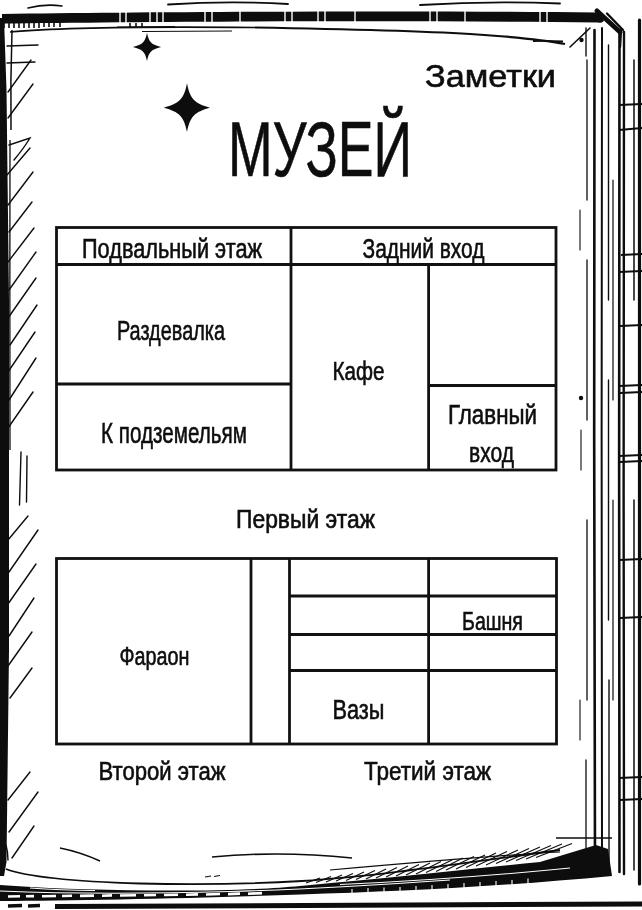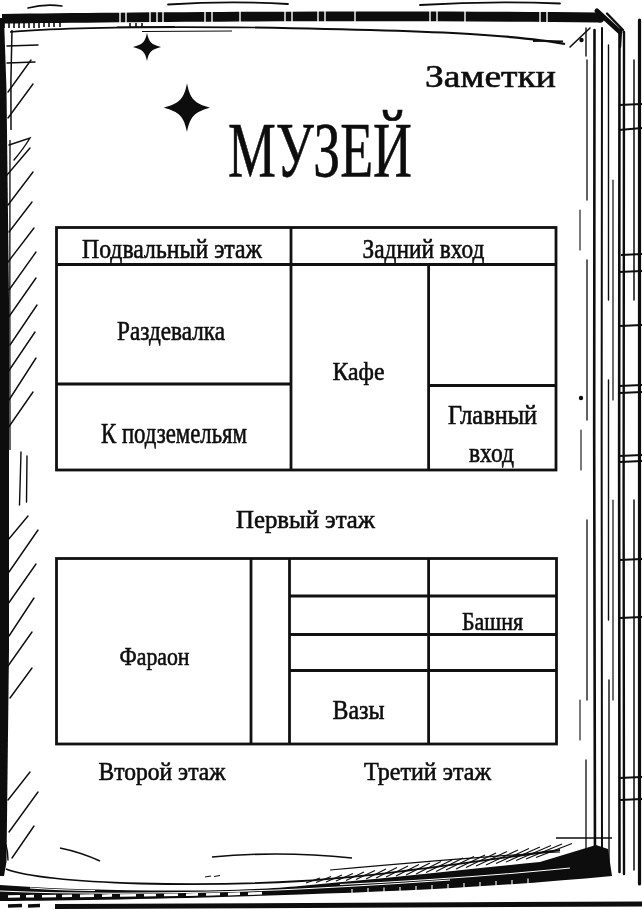--- a/index.html
+++ b/index.html
@@ -1,17 +1,17 @@
 <!DOCTYPE html>
 <html><head>
 <meta charset="utf-8">
 <style>
   html,body{margin:0;padding:0;background:#fff;}
   .page{position:relative;width:642px;height:910px;overflow:hidden;background:#fff;
-        font-family:Liberation Serif, serif;}
+        font-family:Liberation Sans, sans-serif;}
   svg{position:absolute;left:0;top:0;}
   text{fill:#0d0d0d;stroke:#0d0d0d;stroke-width:0.6;paint-order:stroke fill;}
 </style>
 </head>
 <body>
 <div class="page">
 <svg width="642" height="910" viewBox="0 0 642 910" xmlns="http://www.w3.org/2000/svg">
 <rect x="0" y="0" width="642" height="910" fill="#ffffff"></rect>
 
 <g stroke="none" fill="#0d0d0d">

